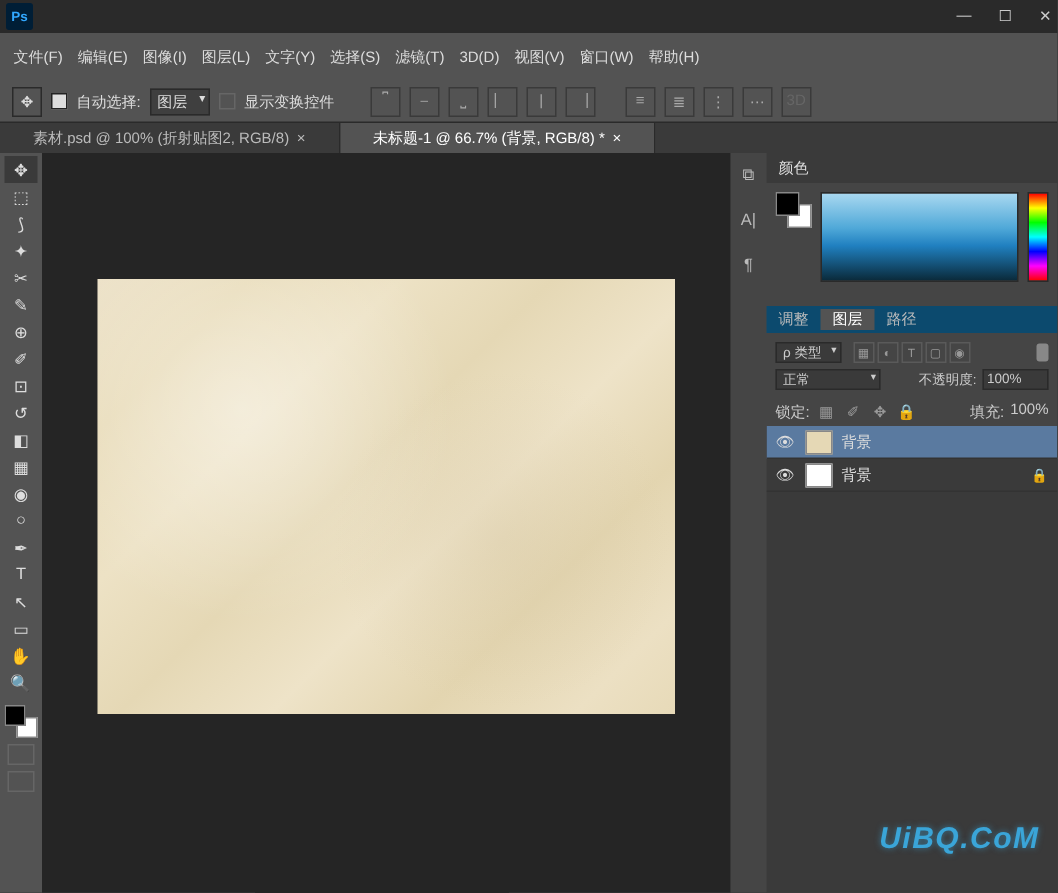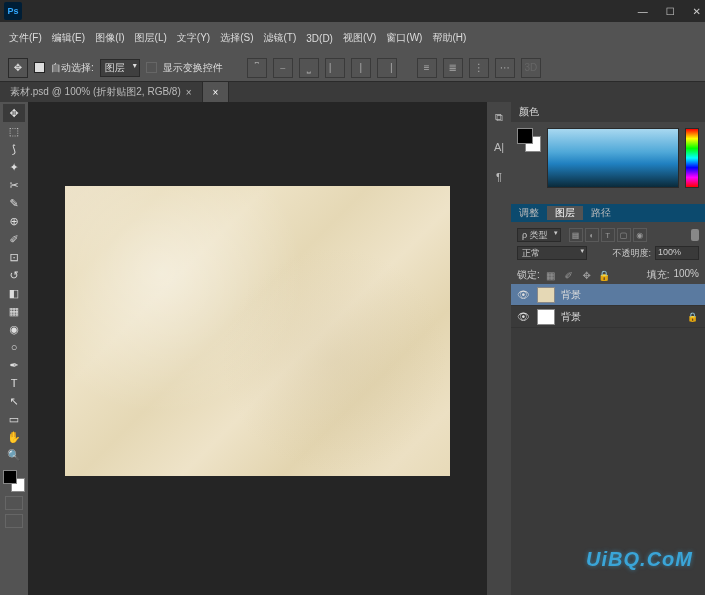--- a/index.html
+++ b/index.html
@@ -10,21 +10,21 @@
 .win-controls span { cursor: pointer; }
 .menubar { height: 18px; background: #535353; display: flex; align-items: center; padding: 16px 4px; gap: 0; font-size: 10px; color: #ddd; }
 .menubar span { padding: 0 5px; cursor: pointer; }
 .optionsbar { height: 28px; background: #535353; border-bottom: 1px solid #2a2a2a; display: flex; align-items: center; padding: 0 8px; gap: 6px; font-size: 10px; color: #ddd; }
 .optionsbar .tool-thumb { width: 20px; height: 20px; border: 1px solid #2a2a2a; display: flex; align-items: center; justify-content: center; }
 .optionsbar .cbx { width: 11px; height: 11px; background: #ddd; border: 1px solid #222; }
 .optionsbar .dd { padding: 1px 14px 1px 4px; background: #3f3f3f; border: 1px solid #2a2a2a; position: relative; }
 .optionsbar .dd:after { content: "▾"; position: absolute; right: 2px; font-size: 8px; }
 .optionsbar .iconbtn { width: 20px; height: 20px; border: 1px solid #3a3a3a; display: flex; align-items: center; justify-content: center; font-size: 10px; color: #aaa; }
 .tabbar { height: 20px; background: #3a3a3a; display: flex; align-items: center; font-size: 10px; color: #bbb; }
-.tab { padding: 0 10px; height: 100%; display: flex; align-items: center; border-right: 1px solid #2a2a2a; gap: 5px; }
+.tab { padding: 0 22px; height: 100%; display: flex; align-items: center; border-right: 1px solid #2a2a2a; gap: 5px; }
 .tab.active { background: #535353; color: #fff; }
 .tab .close { font-size: 10px; }
 .main { display: flex; height: 507px; }
 .toolbar { width: 28px; background: #535353; display: flex; flex-direction: column; align-items: center; padding-top: 2px; gap: 0; }
 .toolbar .tool { width: 22px; height: 18px; display: flex; align-items: center; justify-content: center; color: #ddd; font-size: 11px; cursor: pointer; }
 .toolbar .tool.active { background: #3a3a3a; }
 .toolbar .swatches { margin-top: 6px; width: 22px; height: 22px; position: relative; }
 .toolbar .swatches .fg { width: 14px; height: 14px; background: #000; border: 1px solid #888; position: absolute; top: 0; left: 0; }
 .toolbar .swatches .bg { width: 14px; height: 14px; background: #fff; border: 1px solid #888; position: absolute; bottom: 0; right: 0; }
 .toolbar .mini { width: 18px; height: 14px; border: 1px solid #666; margin-top: 4px; }
@@ -110,20 +110,21 @@
   <div class="iconbtn">⋯</div>
   <div class="iconbtn" style="color:#666">3D</div>
 </div>
 
 <div class="tabbar">
   <div class="tab">
     <span>素材.psd @ 100% (折射贴图2, RGB/8)</span>
     <span class="close">×</span>
   </div>
   <div class="tab active">
+    <span>未标题-1 @ 66.7% (背景, RGB/8) *</span>
     <span class="close">×</span>
   </div>
 </div>
 
 <div class="main">
   <div class="toolbar">
     <div class="tool active">✥</div>
     <div class="tool">⬚</div>
     <div class="tool">⟆</div>
     <div class="tool">✦</div>

